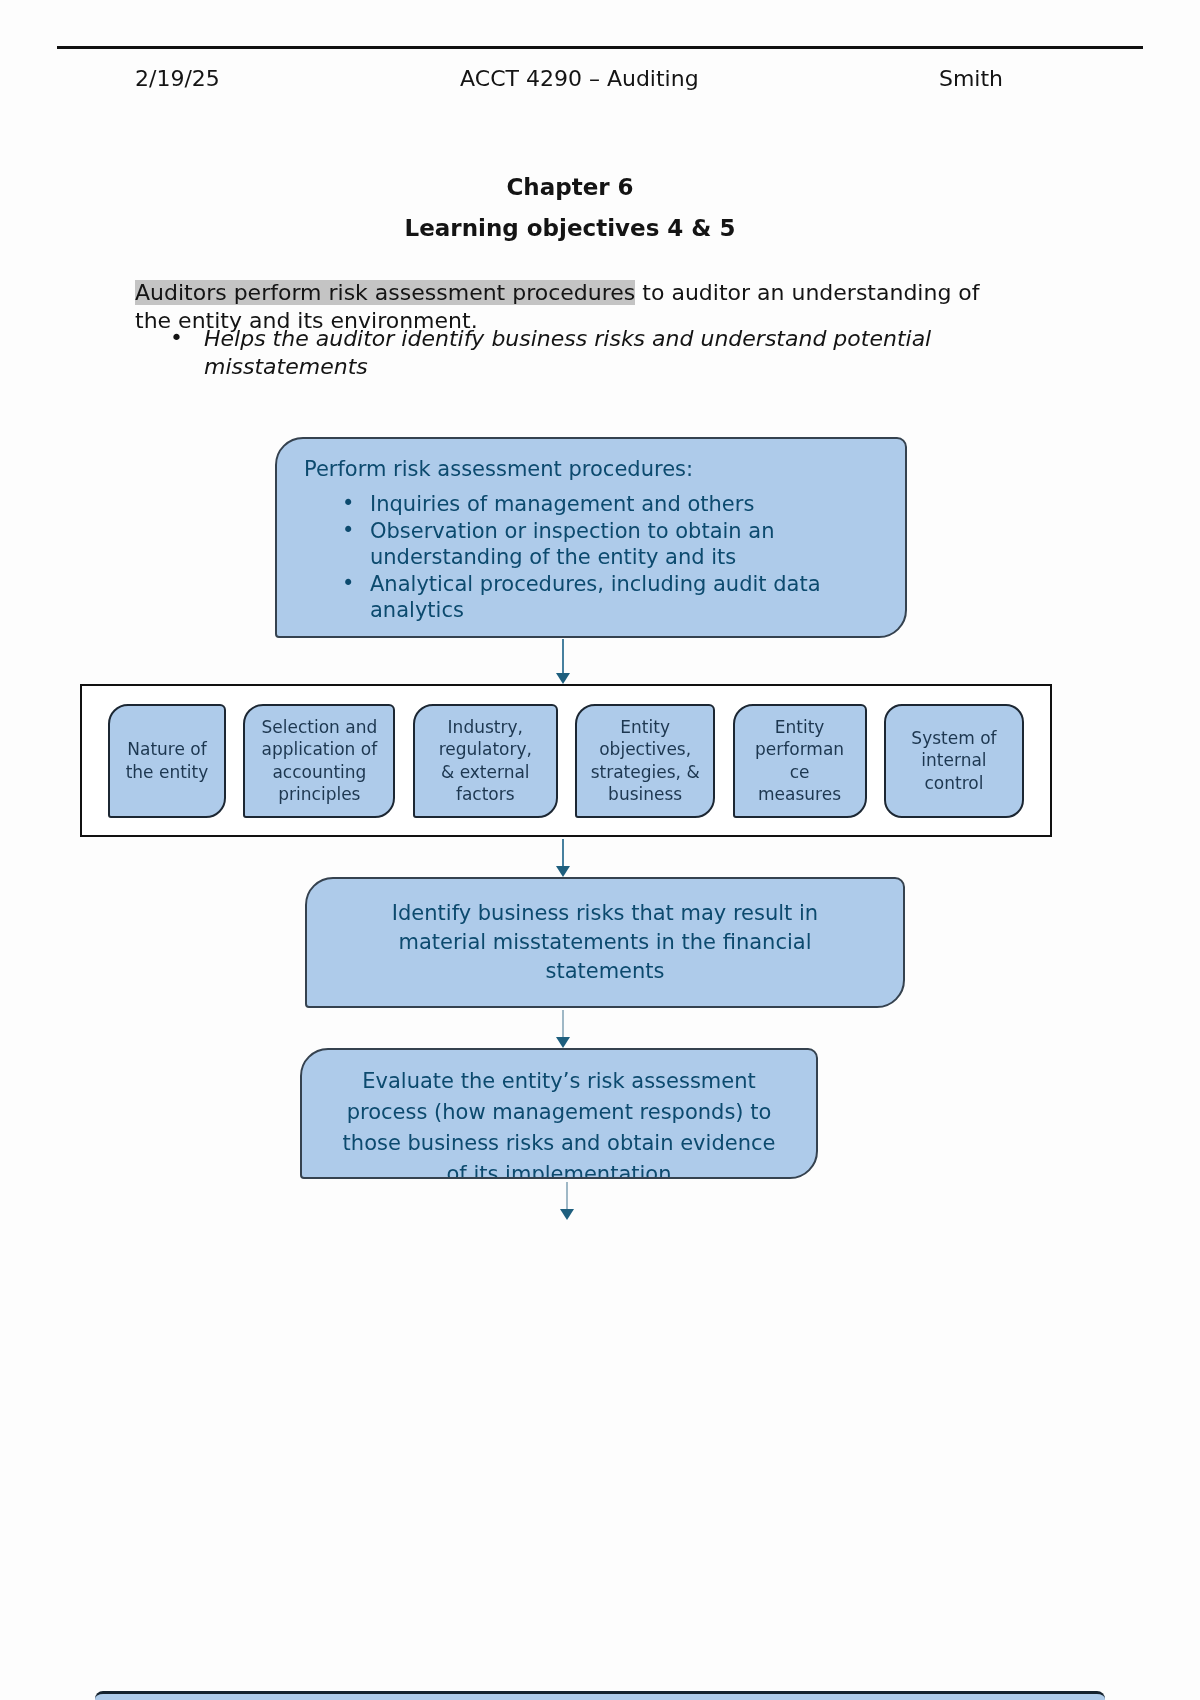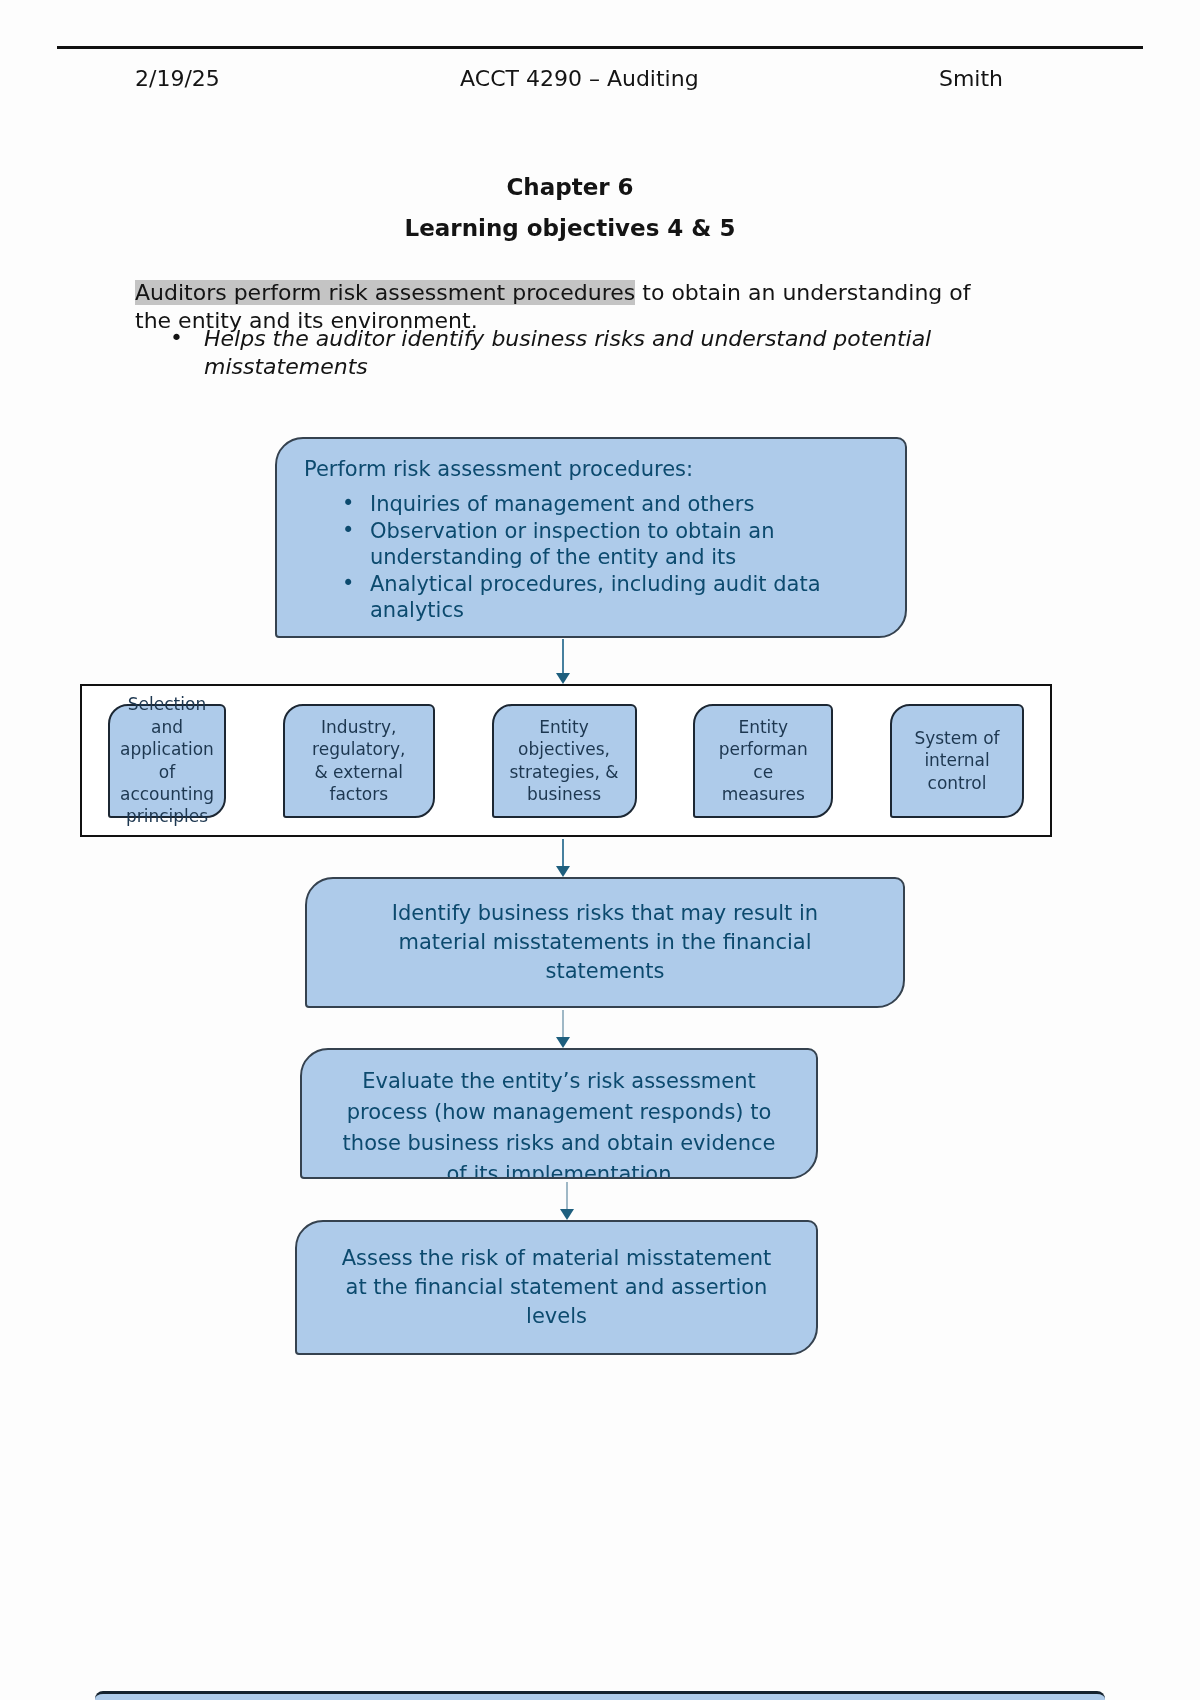--- a/index.html
+++ b/index.html
@@ -65,21 +65,21 @@
 
   <div class="header-row">
     <span>2/19/25</span>
     <span>ACCT 4290 – Auditing</span>
     <span>Smith</span>
   </div>
 
   <div class="title t-chapter">Chapter 6</div>
   <div class="title t-objectives">Learning objectives 4 &amp; 5</div>
 
-  <p class="intro"><span class="hl">Auditors perform risk assessment procedures</span><span> to obtain an understanding of</span><br><span>the entity and its environment.</span></p>
+  <p class="intro"><span class="hl">Auditors perform risk assessment procedures</span><span> to auditor an understanding of</span><br><span>the entity and its environment.</span></p>
 
   <ul class="intro-bullets">
     <li>Helps the auditor identify business risks and understand potential
 misstatements</li>
   </ul>
 
   <div class="bluebox diag box-perform">
     <div class="bp-title">Perform risk assessment procedures:</div>
     <ul class="bp-bullets">
       <li>Inquiries of management and others</li>
@@ -89,20 +89,22 @@
 analytics</li>
     </ul>
   </div>
 
   <div class="varrow" style="left:556px;top:639px;height:45px;">
     <div class="shaft"></div>
     <div class="head"></div>
   </div>
 
   <div class="areas-container">
+    <div class="area-box">Nature of
+the entity</div>
     <div class="area-box">Selection and
 application of
 accounting
 principles</div>
     <div class="area-box">Industry,
 regulatory,
 &amp; external
 factors</div>
     <div class="area-box">Entity
 objectives,
@@ -134,19 +136,16 @@
   <div class="bluebox diag flow-text box-evaluate">Evaluate the entity’s risk assessment
 process (how management responds) to
 those business risks and obtain evidence
 of its implementation</div>
 
   <div class="varrow light" style="left:560px;top:1182px;height:38px;">
     <div class="shaft"></div>
     <div class="head"></div>
   </div>
 
-  <div class="bluebox diag flow-text box-assess">Assess the risk of material misstatement
-at the financial statement and assertion
-levels</div>
 
   <div class="next-page-edge"></div>
 
 </div>
 
 </body></html>

